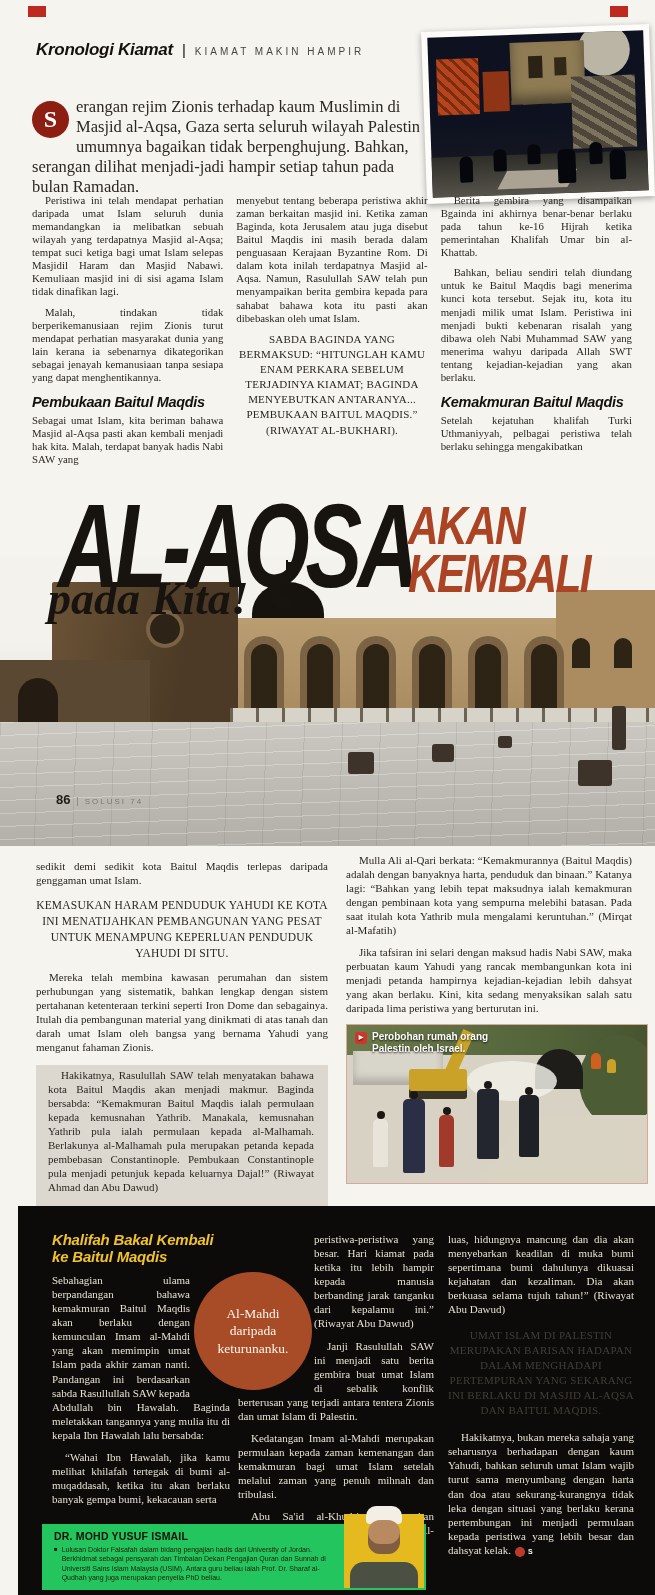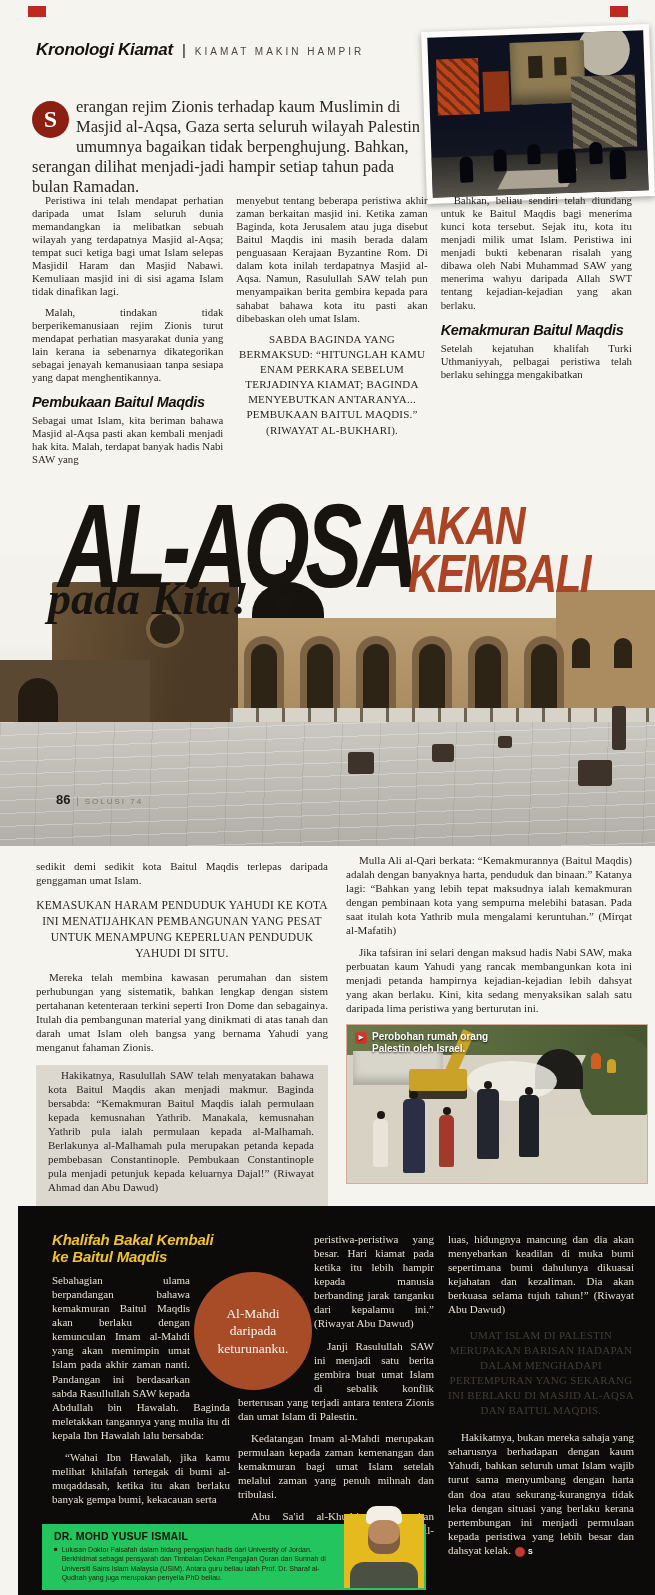--- a/index.html
+++ b/index.html
@@ -183,20 +183,21 @@
       <p class="p ind">Peristiwa ini telah mendapat perhatian daripada umat Islam seluruh dunia memandangkan ia melibatkan sebuah wilayah yang terdapatnya Masjid al-Aqsa; tempat suci ketiga bagi umat Islam selepas Masjidil Haram dan Masjid Nabawi. Kemuliaan masjid ini di sisi agama Islam tidak dinafikan lagi.</p>
       <p class="p ind">Malah, tindakan tidak berperikemanusiaan rejim Zionis turut mendapat perhatian masyarakat dunia yang lain kerana ia sebenarnya dikategorikan sebagai jenayah kemanusiaan tanpa sesiapa yang dapat menghentikannya.</p>
       <h3 class="subhead">Pembukaan Baitul Maqdis</h3>
       <p class="p">Sebagai umat Islam, kita beriman bahawa Masjid al-Aqsa pasti akan kembali menjadi hak kita. Malah, terdapat banyak hadis Nabi SAW yang</p>
     </div>
     <div class="col">
       <p class="p">menyebut tentang beberapa peristiwa akhir zaman berkaitan masjid ini. Ketika zaman Baginda, kota Jerusalem atau juga disebut Baitul Maqdis ini masih berada dalam penguasaan Kerajaan Byzantine Rom. Di dalam kota inilah terdapatnya Masjid al-Aqsa. Namun, Rasulullah SAW telah pun menyampaikan berita gembira kepada para sahabat bahawa kota itu pasti akan dibebaskan oleh umat Islam.</p>
       <p class="pullquote">SABDA BAGINDA YANG BERMAKSUD: “HITUNGLAH KAMU ENAM PERKARA SEBELUM TERJADINYA KIAMAT; BAGINDA MENYEBUTKAN ANTARANYA... PEMBUKAAN BAITUL MAQDIS.” (RIWAYAT AL-BUKHARI).</p>
     </div>
     <div class="col">
+      <p class="p ind">Berita gembira yang disampaikan Bgainda ini akhirnya benar-benar berlaku pada tahun ke-16 Hijrah ketika pemerintahan Khalifah Umar bin al-Khattab.</p>
       <p class="p ind">Bahkan, beliau sendiri telah diundang untuk ke Baitul Maqdis bagi menerima kunci kota tersebut. Sejak itu, kota itu menjadi milik umat Islam. Peristiwa ini menjadi bukti kebenaran risalah yang dibawa oleh Nabi Muhammad SAW yang menerima wahyu daripada Allah SWT tentang kejadian-kejadian yang akan berlaku.</p>
       <h3 class="subhead">Kemakmuran Baitul Maqdis</h3>
       <p class="p">Setelah kejatuhan khalifah Turki Uthmaniyyah, pelbagai peristiwa telah berlaku sehingga mengakibatkan</p>
     </div>
   </div>
 
   <div class="hl-main">AL-AQSA</div>
   <div class="hl-accent">
     <div>AKAN</div>
     <div>KEMBALI</div>

